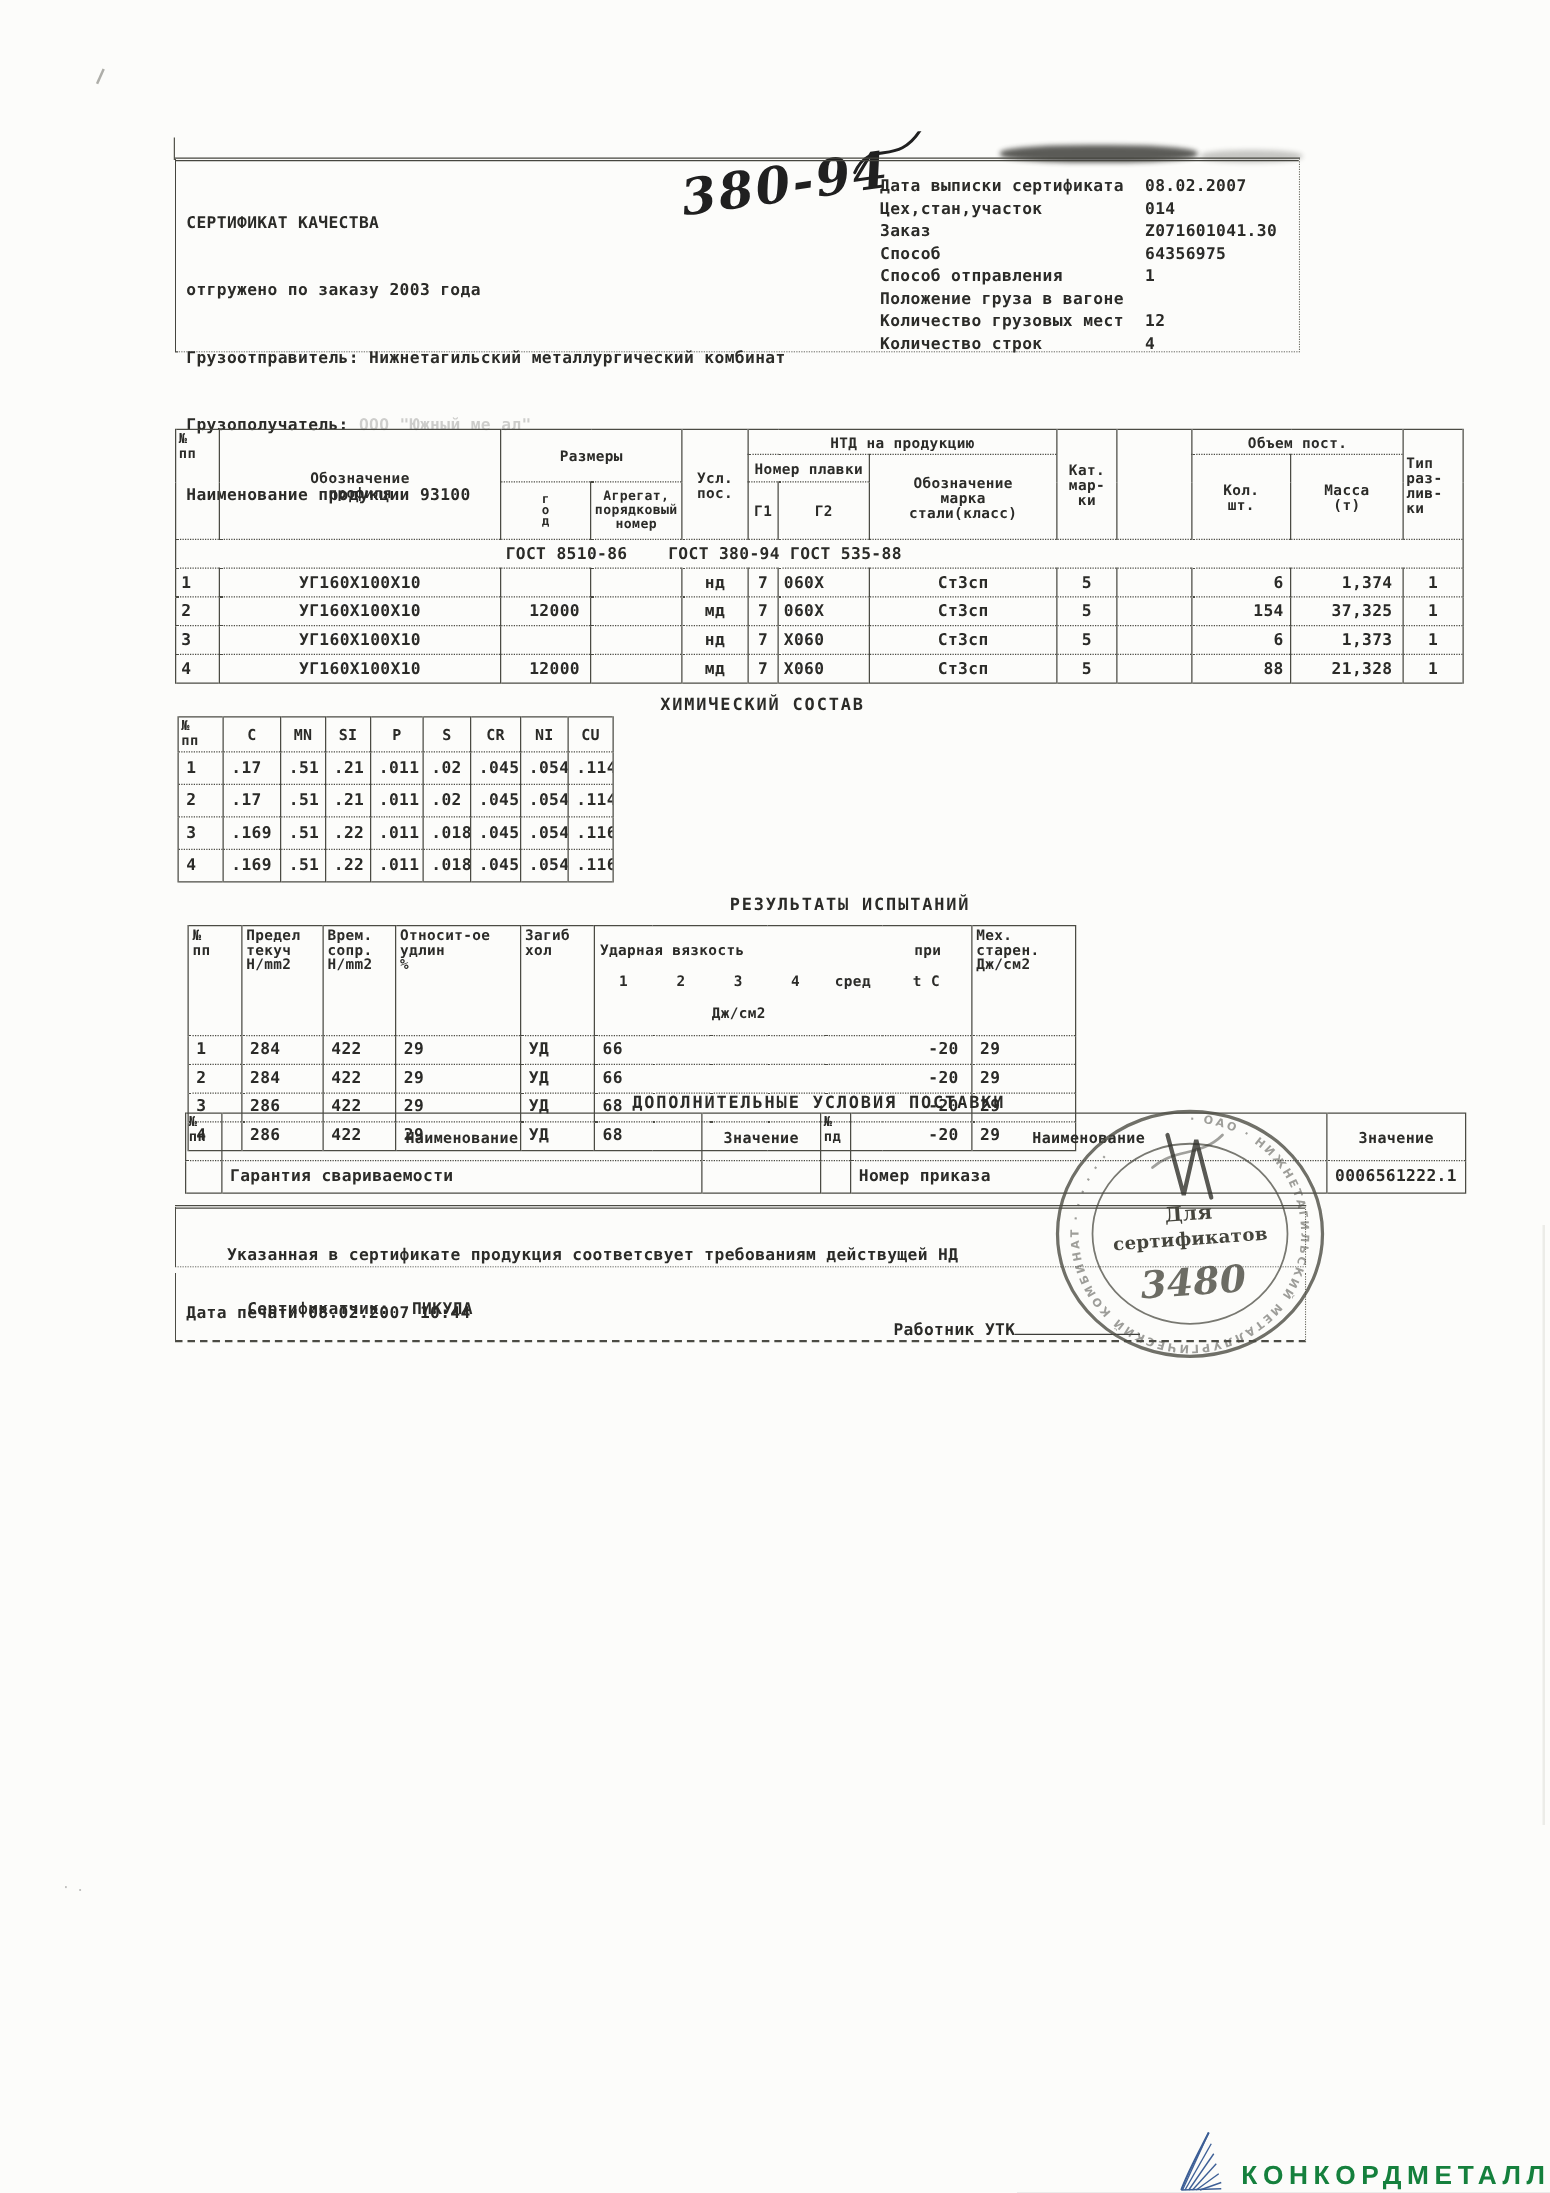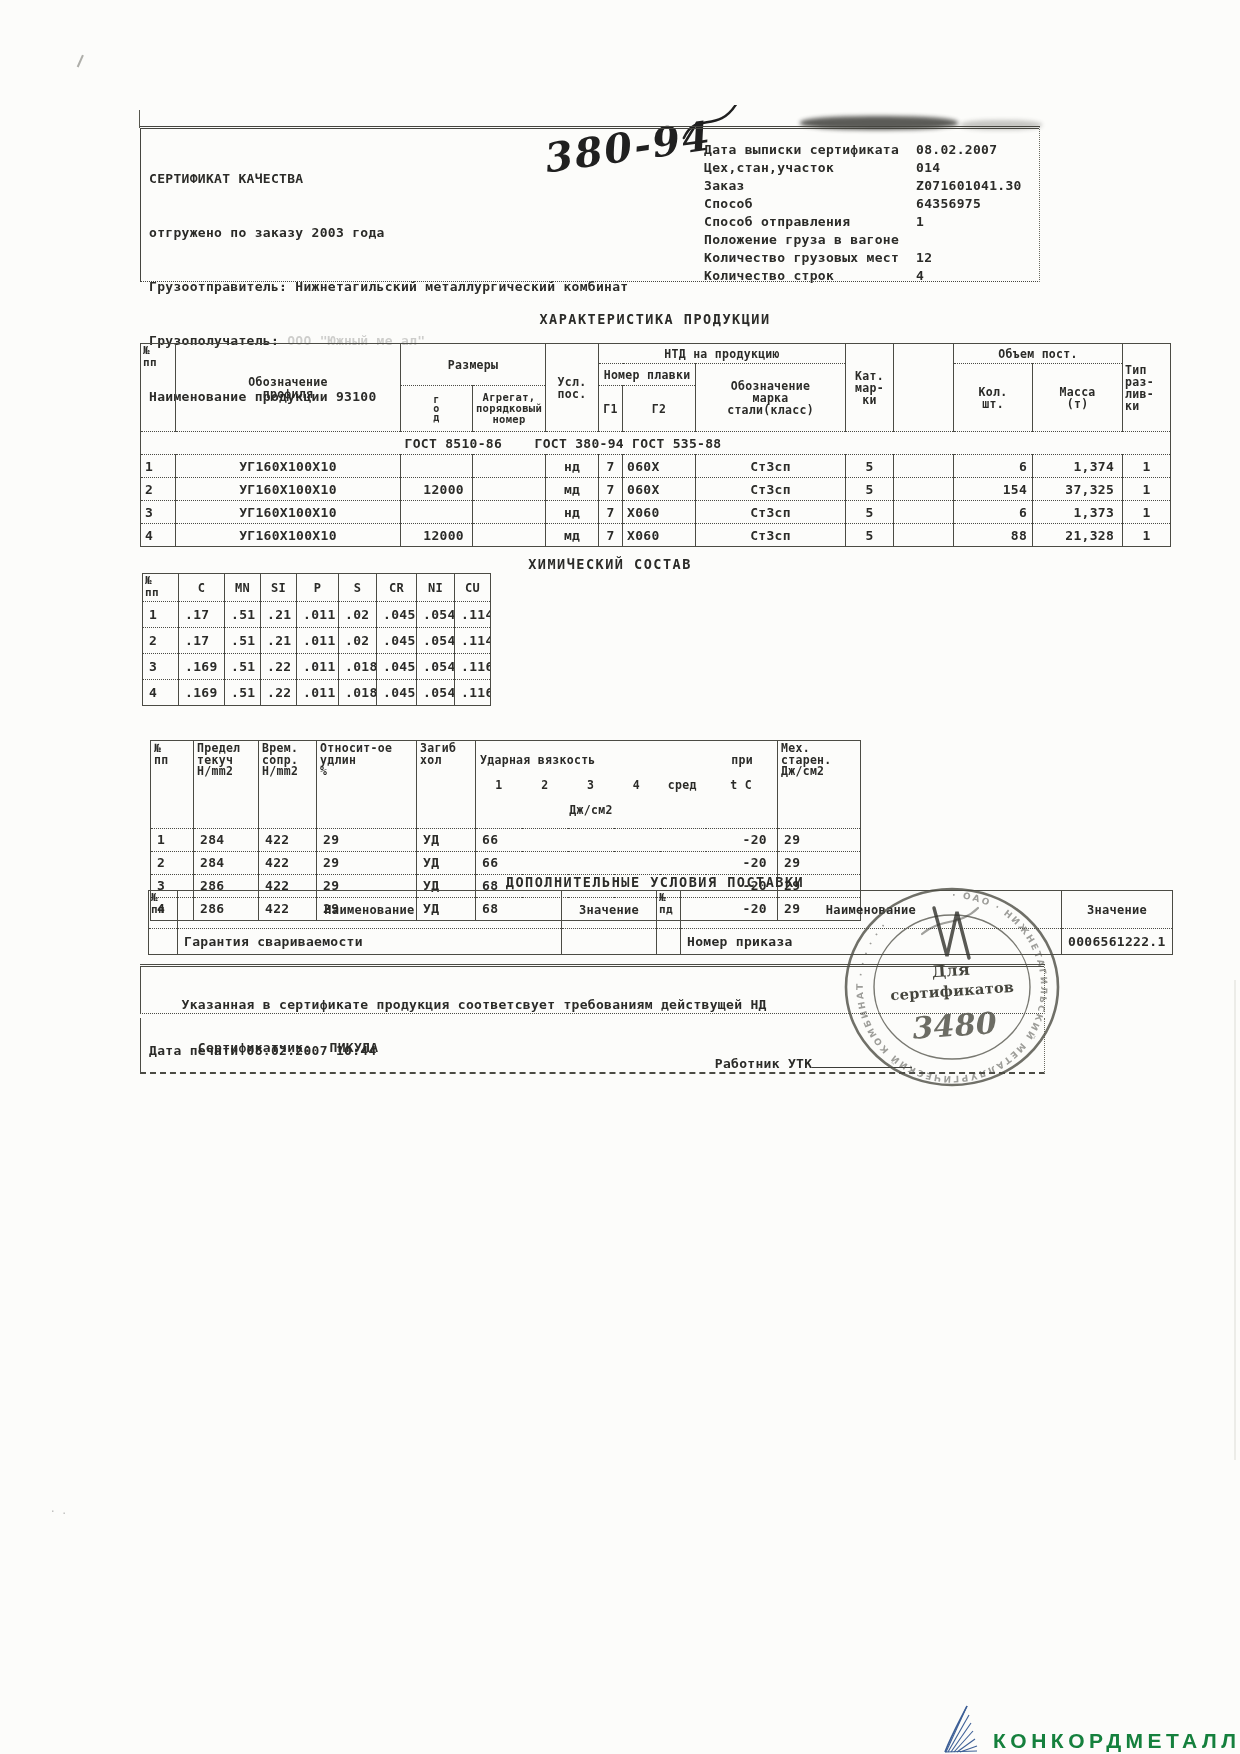--- a/index.html
+++ b/index.html
@@ -168,21 +168,20 @@
           <span class="lbl">Количество грузовых мест</span>
           <span class="val">12</span>
         </div>
       <div class="hrow">
           <span class="lbl">Количество строк</span>
           <span class="val">4</span>
         </div>
     </div>
   </div>
 
-  <div class="sec-title" style="left:140px;top:311px;width:1030px">ХАРАКТЕРИСТИКА ПРОДУКЦИИ</div>
 
   <table class="t" id="t-main">
     <colgroup>
       <col style="width:35px">
         <col style="width:225px">
         <col style="width:72px">
         <col style="width:73px">
       <col style="width:53px">
         <col style="width:24px">
         <col style="width:73px">
@@ -371,20 +370,21 @@
           <td>.22</td>
           <td>.011</td>
           <td>.018</td>
           <td>.045</td>
           <td>.054</td>
           <td>.116</td>
         </tr>
       </tbody>
   </table>
 
+  <div class="sec-title" style="left:340px;top:716px;width:680px">РЕЗУЛЬТАТЫ ИСПЫТАНИЙ</div>
   <table class="t" id="t-tests">
     <colgroup>
       <col style="width:43px">
         <col style="width:65px">
         <col style="width:58px">
         <col style="width:100px">
       <col style="width:59px">
         <col style="width:46px">
         <col style="width:46px">
         <col style="width:46px">

